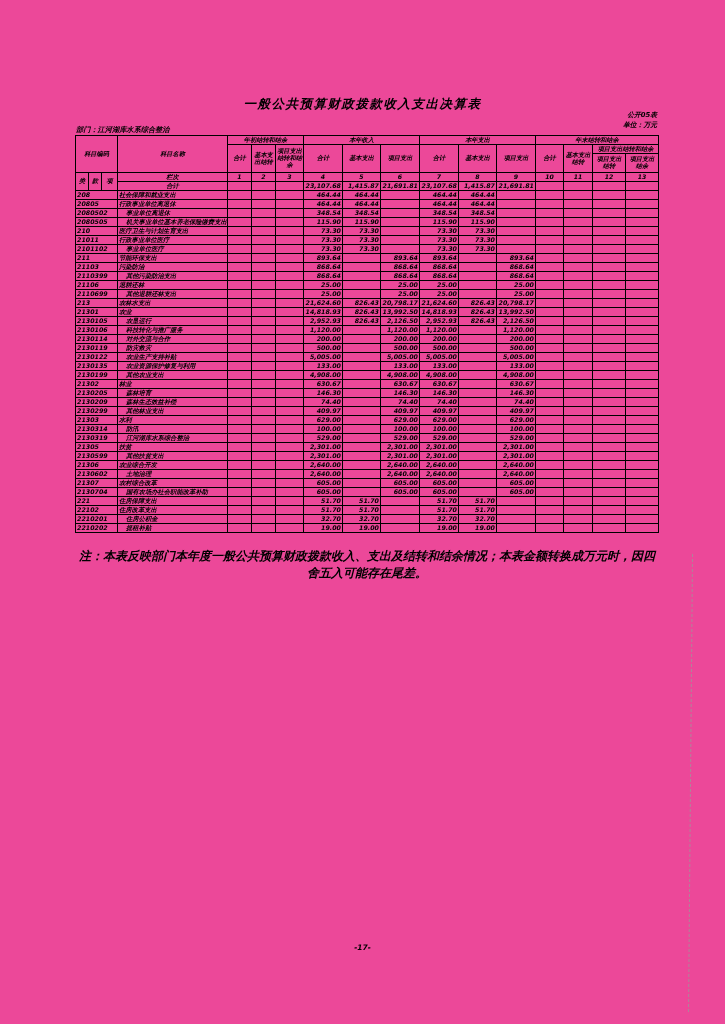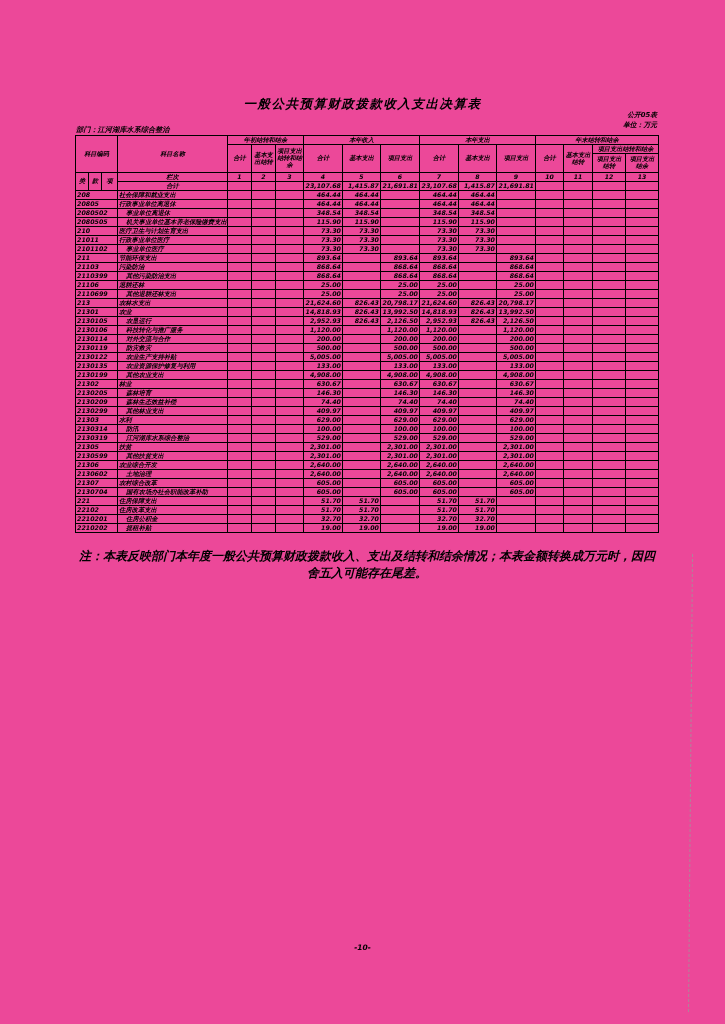--- a/index.html
+++ b/index.html
@@ -772,16 +772,16 @@
           <td></td>
           <td></td>
           <td></td>
           <td></td>
         </tr>
       </tbody>
   </table>
 
   <div class="note">注：本表反映部门本年度一般公共预算财政拨款收入、支出及结转和结余情况；本表金额转换成万元时，因四舍五入可能存在尾差。</div>
 
-  <div class="pageno">-10-</div>
+  <div class="pageno">-17-</div>
 
   <div class="scan-artifact"></div>
 </div>
 
 </body></html>

